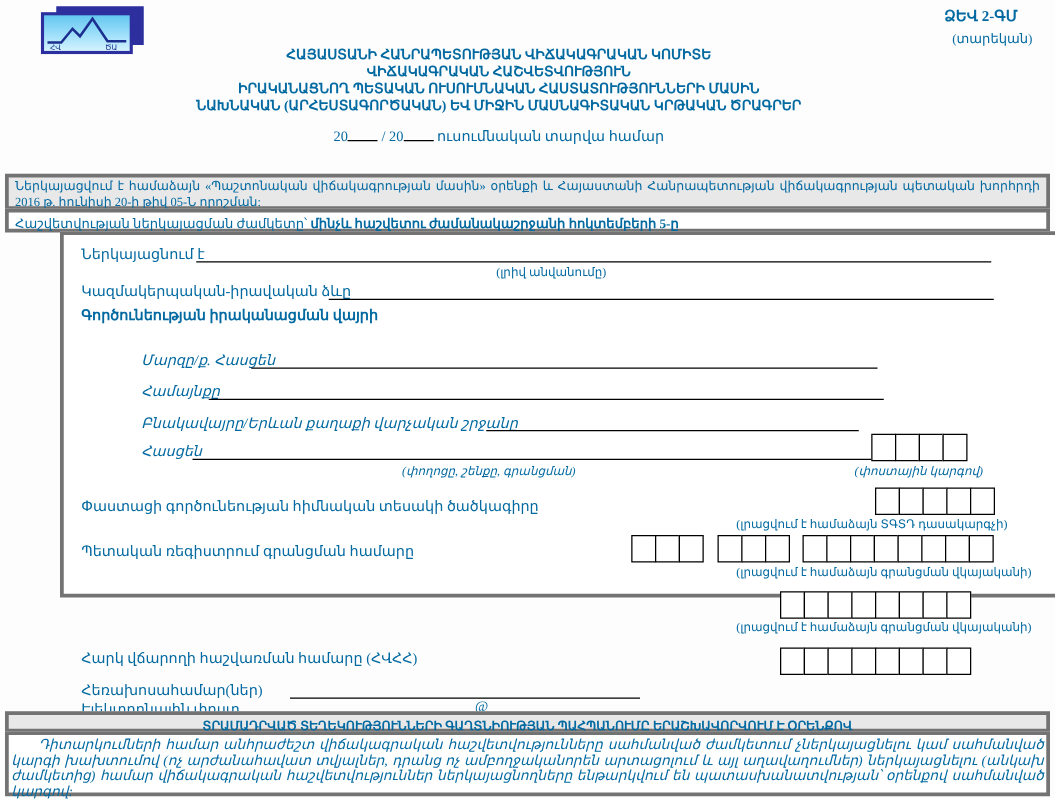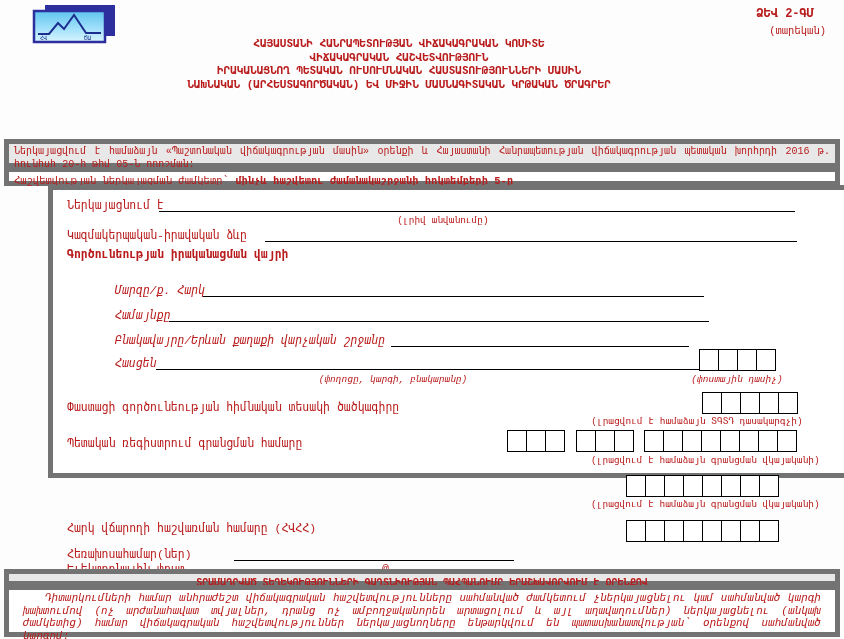--- a/index.html
+++ b/index.html
@@ -1,43 +1,43 @@
 <!DOCTYPE html>
 <html><head>
 <meta charset="utf-8">
 <style>
   html,body { margin:0; padding:0; background:#fff; }
   .page {
     position:relative; width:844px; height:639px;
-    background:#fdfdfd; color:#b91c1c;
-    font-family:Liberation Mono, monospace;
+    background:#fdfdfd; color:#0369a1;
+    font-family:Liberation Serif, serif;
     overflow:hidden;
   }
   
   .logo { position:absolute; left:32px; top:4px; }
   .formcode { position:absolute; right:18px; top:6px; text-align:right; }
   .formcode .code { font-weight:bold; font-size:12px; margin-right:12px; }
   .formcode .per { font-size:10.5px; margin-top:3px; }
   .titles { position:absolute; left:4px; top:38px; width:790px; text-align:center;
             font-weight:bold; font-size:11px; line-height:13.5px; }
   .yearline { position:absolute; left:4px; top:100px; width:790px; text-align:center;
               font-size:11.5px; }
   .blank { display:inline-block; width:24px; height:12px; border-bottom:1px solid #000; }
   
-  .bx { position:absolute; left:4px; width:836px; border:5px solid #737373;
+  .bx { position:absolute; left:4px; width:836px; border:3px solid #737373;
         box-sizing:border-box; background:#fff; }
   .bx1 { top:139px; height:29px; background:#e8e8e8; font-size:10px; line-height:13px;
          padding:1px 5px; text-align:justify; }
   .bx2 { top:167px; height:19px; font-size:10.5px; padding:2px 5px; }
   .bx2 b { font-weight:bold; }
   .bx3 { top:185px; height:293px;margin-left:44px; }
   .bx4 { top:569px; height:17px; background:#e8e8e8; text-align:center;
          font-weight:bold; font-size:10px; padding-top:3px; }
   .bx5 { top:585px; height:52px; font-style:italic; font-size:11px; line-height:12.5px;
-         padding:2px 14px; text-align:justify; text-indent:22px; }
+         padding:2px 2px; text-align:justify; text-indent:22px; }
   
   .lb { position:absolute; font-size:11.5px; white-space:nowrap; }
   .it { font-style:italic; }
   .bold { font-weight:bold; }
   .ul { position:absolute; border-bottom:1px solid #000; height:13px; }
   .cap { position:absolute; font-size:9.5px; text-align:center; white-space:nowrap; }
   .cg { position:absolute; display:flex; }
   .cg span { width:18px; height:20px; border:1px solid #000; margin-left:-1px;
              background:#fff; box-sizing:content-box; }
   .cg span:first-child { margin-left:0; }
@@ -69,60 +69,66 @@
     <div class="per">(տարեկան)</div>
   </div>
 
   <div class="titles">
     <div>ՀԱՅԱՍՏԱՆԻ ՀԱՆՐԱՊԵՏՈՒԹՅԱՆ ՎԻՃԱԿԱԳՐԱԿԱՆ ԿՈՄԻՏԵ</div>
     <div>ՎԻՃԱԿԱԳՐԱԿԱՆ ՀԱՇՎԵՏՎՈՒԹՅՈՒՆ</div>
     <div>ԻՐԱԿԱՆԱՑՆՈՂ ՊԵՏԱԿԱՆ ՈՒՍՈՒՄՆԱԿԱՆ ՀԱՍՏԱՏՈՒԹՅՈՒՆՆԵՐԻ ՄԱՍԻՆ</div>
     <div>ՆԱԽՆԱԿԱՆ (ԱՐՀԵՍՏԱԳՈՐԾԱԿԱՆ) ԵՎ ՄԻՋԻՆ ՄԱՍՆԱԳԻՏԱԿԱՆ ԿՐԹԱԿԱՆ ԾՐԱԳՐԵՐ</div>
   </div>
 
+  <div class="yearline">
+    <span>20</span><span class="blank"></span>
+    <span>/</span>
+    <span>20</span><span class="blank"></span>
+    <span>ուսումնական տարվա համար</span>
+  </div>
 
   <div class="bx bx1">
     <span>Ներկայացվում է համաձայն «Պաշտոնական վիճակագրության մասին» օրենքի և Հայաստանի Հանրապետության վիճակագրության պետական խորհրդի 2016 թ. հունիսի 20-ի թիվ 05-Ն որոշման:</span>
   </div>
 
   <div class="bx bx2">
     <span>Հաշվետվության ներկայացման ժամկետը՝ </span><b>մինչև հաշվետու ժամանակաշրջանի հոկտեմբերի 5-ը</b>
   </div>
 
   <div class="bx bx3">
 
     <span class="lb" style="left:14px; top:8px;">Ներկայացնում է</span>
     <span class="ul" style="left:106px; top:8px; width:636px;"></span>
     <span class="cap" style="left:290px; top:24px; width:200px;">(լրիվ անվանումը)</span>
 
     <span class="lb" style="left:14px; top:38px;">Կազմակերպական-իրավական ձևը</span>
     <span class="ul" style="left:212px; top:38px; width:532px;"></span>
 
     <span class="lb bold" style="left:14px; top:57px;">Գործունեության իրականացման վայրի</span>
 
-    <span class="lb it" style="left:62px; top:93px;">Մարզը/ք. Հարկ</span>
+    <span class="lb it" style="left:62px; top:93px;">Մարզը/ք. Հասցեն</span>
     <span class="ul" style="left:150px; top:93px; width:501px;"></span>
 
     <span class="lb it" style="left:62px; top:118px;">Համայնքը</span>
     <span class="ul" style="left:116px; top:118px; width:540px;"></span>
 
     <span class="lb it" style="left:62px; top:143px;">Բնակավայրը/Երևան քաղաքի վարչական շրջանը</span>
     <span class="ul" style="left:338px; top:143px; width:298px;"></span>
 
     <span class="lb it" style="left:62px; top:166px;">Հասցեն</span>
     <span class="ul" style="left:103px; top:166px; width:548px;"></span>
-    <span class="cap it" style="left:200px; top:183px; width:280px;">(փողոցը, կարգի, բնակարանը)</span>
+    <span class="cap it" style="left:200px; top:183px; width:280px;">(փողոցը, շենքը, գրանցման)</span>
 
     <span class="cg" style="left:646px; top:159px;">
         <span></span>
         <span></span>
         <span></span>
         <span></span>
       </span>
-    <span class="cap it" style="left:608px; top:183px; width:152px;">(փոստային դասիչ)</span>
+    <span class="cap it" style="left:608px; top:183px; width:152px;">(փոստային կարգով)</span>
 
     <span class="lb" style="left:14px; top:210px;">Փաստացի գործունեության հիմնական տեսակի ծածկագիրը</span>
     <span class="cg" style="left:649px; top:202px;">
         <span></span>
         <span></span>
         <span></span>
         <span></span>
         <span></span>
       </span>
     <span class="cap" style="left:538px; top:225px; width:212px;">(լրացվում է համաձայն ՏԳՏԴ դասակարգչի)</span>

